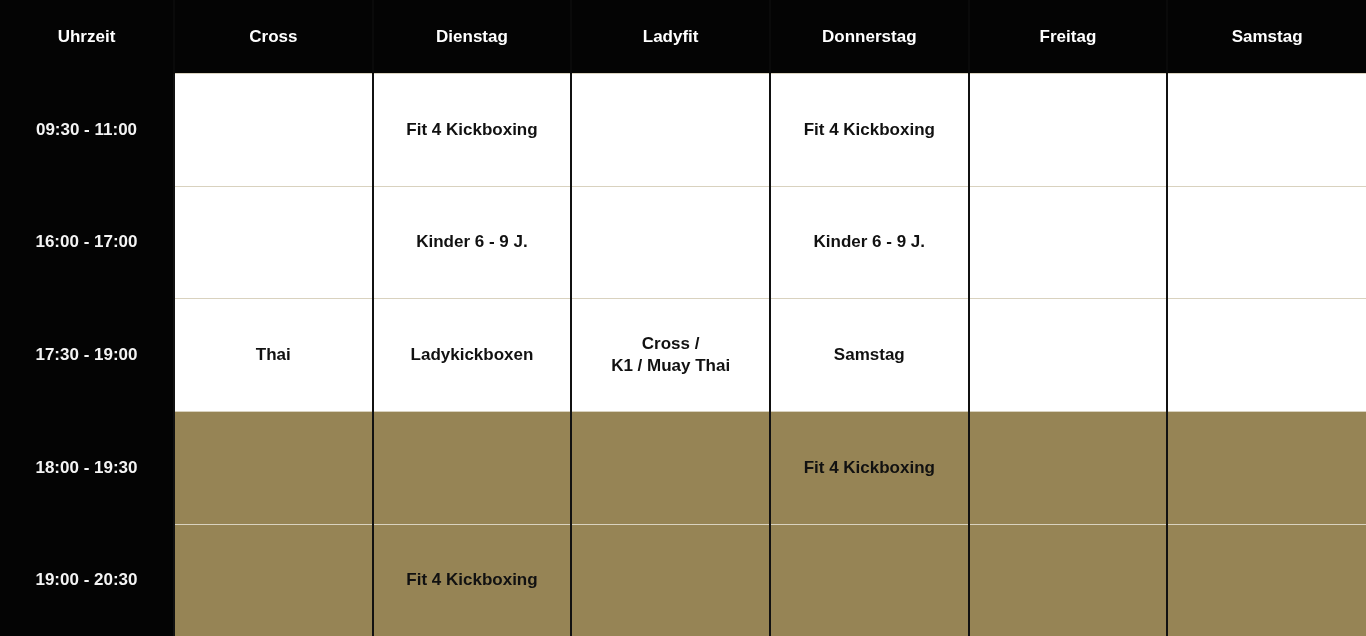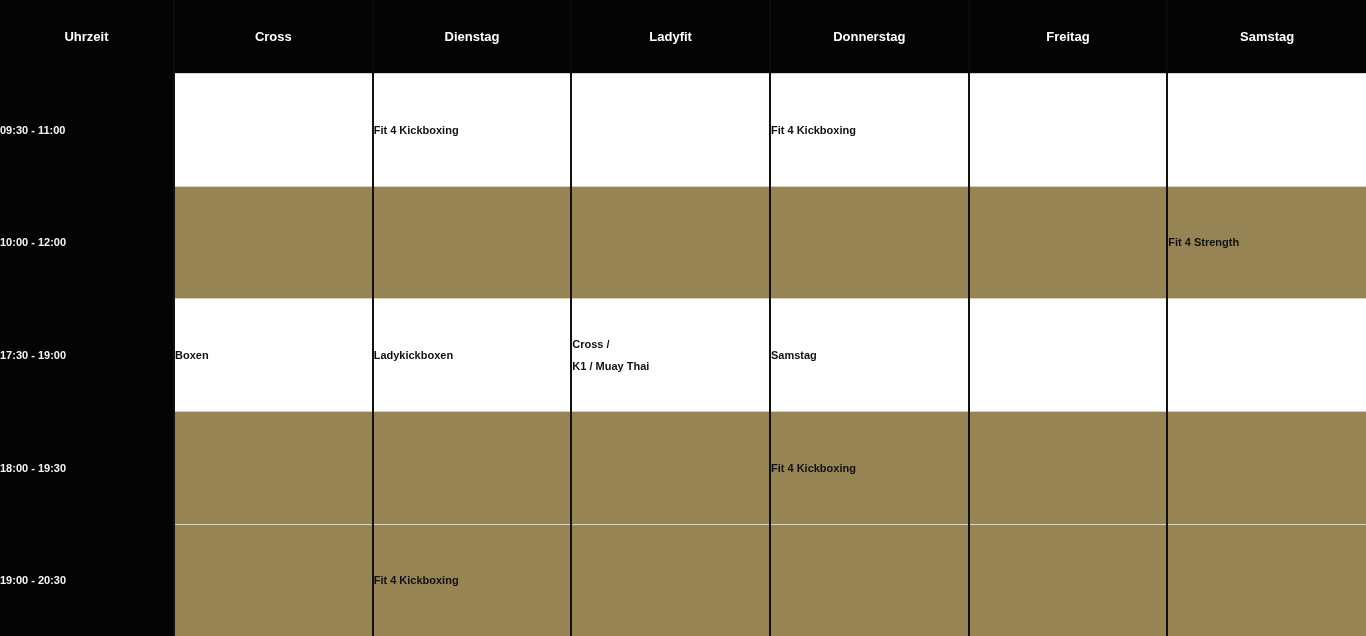--- a/index.html
+++ b/index.html
@@ -1,22 +1,22 @@
 <!DOCTYPE html>
 <html><head>
 <meta charset="utf-8">
 <style>
   html, body { margin: 0; padding: 0; background: #000; }
   body { width: 1366px; height: 636px; overflow: hidden; font-family: "Liberation Sans", "DejaVu Sans", sans-serif; }
   table { border-collapse: collapse; table-layout: fixed; width: 1366px; height: 636px; }
   col.time { width: 174px; }
   col.day { width: 198.67px; }
-  th { background: #040404; color: #fff; font-weight: bold; font-size: 13px; height: 73px; padding: 0; text-align: center; vertical-align: middle; border-left: 2px solid #0a0a0a; }
+  th { background: #040404; color: #fff; font-weight: bold; font-size: 17px; height: 73px; padding: 0; text-align: center; vertical-align: middle; border-left: 2px solid #0a0a0a; }
   th:first-child { border-left: none; }
-  td { height: 70px; padding: 0; text-align: left; vertical-align: middle; font-weight: bold; font-size: 11px; color: #111; line-height: 22px; border-left: 2px solid #111; border-top: 1px solid #d9d2bf; }
+  td { height: 70px; padding: 0; text-align: center; vertical-align: middle; font-weight: bold; font-size: 17px; color: #111; line-height: 22px; border-left: 2px solid #111; border-top: 1px solid #d9d2bf; }
   td.time { background: #040404; color: #f4f4f4; border-left: none; border-top: none; }
   tr.white td.cell { background: #ffffff; }
   tr.gold td.cell { background: #968455; }
   td.cell:first-of-type { border-left: none; }
 </style>
 </head>
 <body>
 
 <table>
   <colgroup>
@@ -42,32 +42,32 @@
   <tbody>
     <tr class="white">
       <td class="time">09:30 - 11:00</td>
       <td class="cell"></td>
       <td class="cell">Fit 4 Kickboxing</td>
       <td class="cell"></td>
       <td class="cell">Fit 4 Kickboxing</td>
       <td class="cell"></td>
       <td class="cell"></td>
     </tr>
-    <tr class="gold">
-      <td class="time">10:00 - 12:00</td>
+    <tr class="white">
+      <td class="time">16:00 - 17:00</td>
+      <td class="cell"></td>
+      <td class="cell">Kinder 6 - 9 J.</td>
+      <td class="cell"></td>
+      <td class="cell">Kinder 6 - 9 J.</td>
       <td class="cell"></td>
       <td class="cell"></td>
-      <td class="cell"></td>
-      <td class="cell"></td>
-      <td class="cell"></td>
-      <td class="cell">Fit 4 Strength</td>
     </tr>
     <tr class="white">
       <td class="time">17:30 - 19:00</td>
-      <td class="cell">Boxen</td>
+      <td class="cell">Thai</td>
       <td class="cell">Ladykickboxen</td>
       <td class="cell">
           <div>Cross /</div>
           <div>K1 / Muay Thai</div>
         </td>
       <td class="cell">Samstag</td>
       <td class="cell"></td>
       <td class="cell"></td>
     </tr>
     <tr class="gold">

